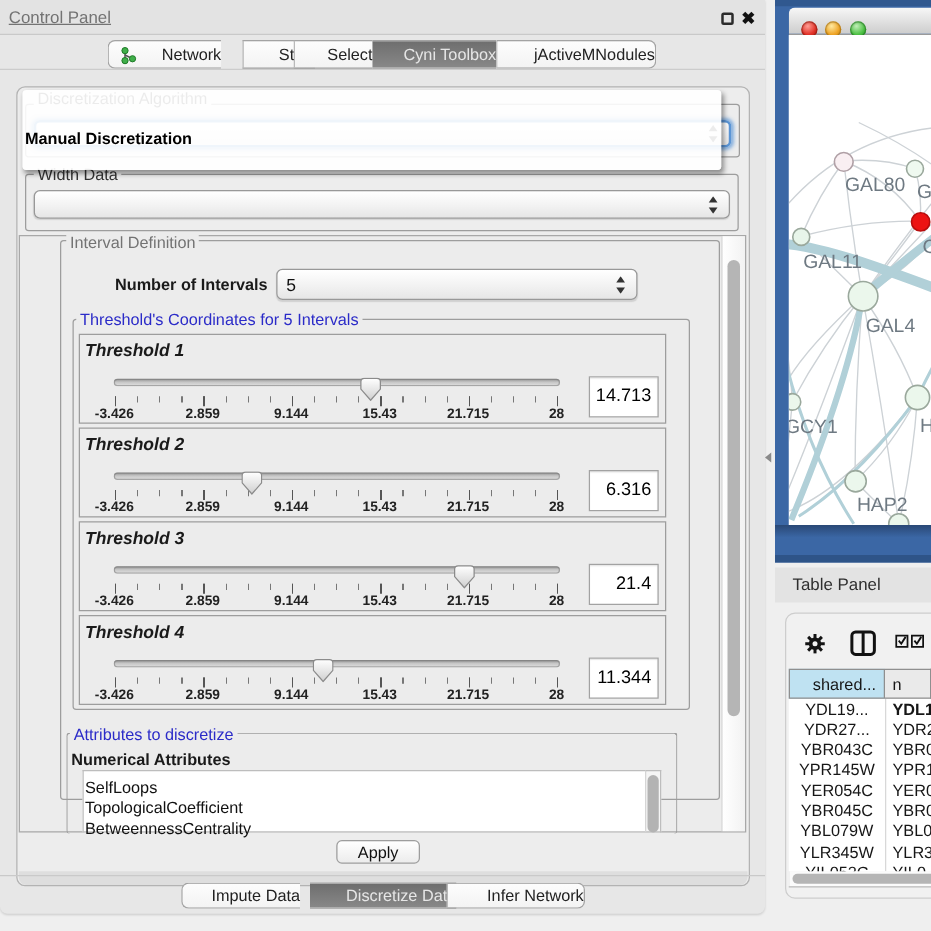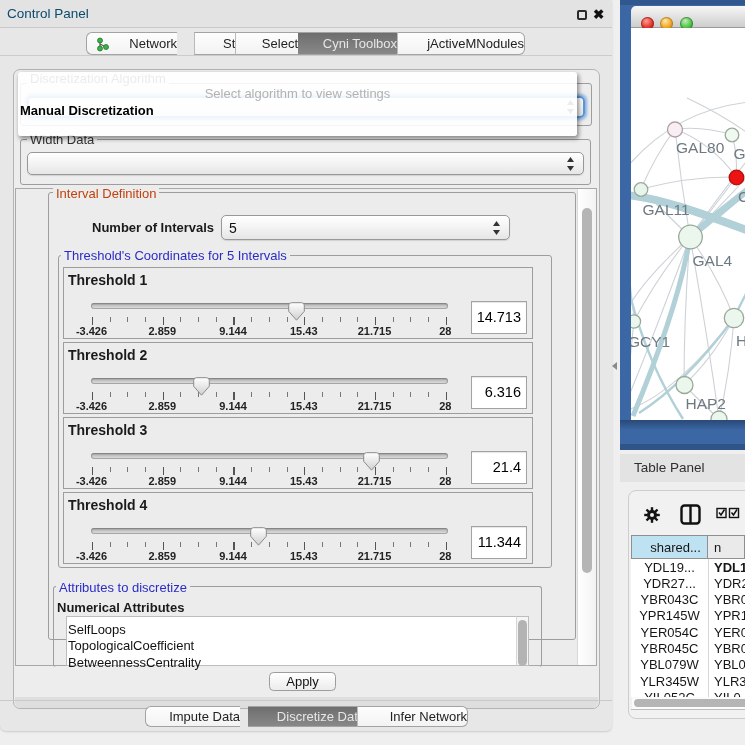--- a/index.html
+++ b/index.html
@@ -2,42 +2,42 @@
 <html><head>
 <meta charset="utf-8">
 <style>
 * { margin:0; padding:0; box-sizing:border-box; }
 html,body { width:745px; height:745px; }
 body { font-family:"Liberation Sans", sans-serif; background:#efefef; position:relative; overflow:hidden; }
 .abs { position:absolute; }
 
 #cp { left:0; top:0; width:612px; height:731px; background:#e7e7e7; border-bottom-left-radius:6px; border-bottom-right-radius:6px; box-shadow:0 1px 2px rgba(0,0,0,0.15); }
 #titlebar { left:0; top:0; width:612px; height:28px; background:#e3e3e3; border-bottom:1px solid #c9c9c9; }
-#titlebar .t { position:absolute; left:7px; top:5.5px; font-size:13.5px; color:#0c4a6e; }
+#titlebar .t { position:absolute; left:7px; top:5.5px; font-size:13.5px; color:#737373;text-decoration:underline; }
 #sqico { left:577px; top:10px; width:10px; height:10px; border:2px solid #2b2b2b; border-radius:2px; }
 #xico { left:593px; top:6px; font-size:13.5px; font-weight:bold; color:#111; }
 
 .tabbar-line { left:0; top:55px; width:612px; height:1px; background:#cccccc; }
 .tabseg { top:32px; height:23px; border-top:1px solid #a3a3a3; border-bottom:1px solid #a3a3a3; background:linear-gradient(#fdfdfd,#f3f3f3); font-size:13px; color:#222; text-align:right; line-height:22px; }
 .tabseg.first { border-left:1px solid #a3a3a3; border-top-left-radius:6px; border-bottom-left-radius:6px; }
 .tabseg.last { border-right:1px solid #a3a3a3; border-top-right-radius:6px; border-bottom-right-radius:6px; }
 .tabseg.sel { background:linear-gradient(#6e6e6e,#888888); color:#e6e6e6; }
 .tabdiv { border-left:1px solid #b9b9b9; }
 
 #panel { left:13px; top:69px; width:587px; height:640px; background:#ededed; border:1px solid #b3b3b3; border-radius:7px; }
 #panelbottom { left:15px; top:697px; width:583px; height:11px; background:#dedede; border-bottom-left-radius:6px; border-bottom-right-radius:6px; }
 .groupbox { border:1px solid #9d9d9d; border-radius:3px; }
 .glabel { font-size:13px; color:#333; background:#ededed; padding:0 3px; }
 
 .combo { background:linear-gradient(#ffffff,#f2f2f2 55%,#e6e6e6); border:1px solid #989898; border-radius:5px; box-shadow:0 1px 1px rgba(0,0,0,0.12); font-size:14px; color:#111; }
 .combo .ctext { position:absolute; left:7px; top:50%; transform:translateY(-50%); }
 .arrows { position:absolute; right:8px; top:50%; transform:translateY(-50%); width:9px; height:14px; }
 
 .throw { left:63px; width:470px; height:72px; border:1px solid #9d9d9d; background:#ececec; }
-.thlab { position:absolute; left:4px; top:4px; font-size:14px; font-weight:bold; color:#1a1a1a; }
+.thlab { position:absolute; left:4px; top:4px; font-size:14px; font-weight:bold; color:#1a1a1a;font-style:italic; }
 .track { position:absolute; left:26.5px; top:35px; width:357px; height:6px; border-radius:3px; background:linear-gradient(#8d8d8d,#c6c6c6 45%,#e2e2e2); box-shadow:inset 0 0 0 1px rgba(120,120,120,0.55); }
 .ticks-min { position:absolute; left:27.5px; top:49px; width:356px; height:4.5px; background:repeating-linear-gradient(90deg,#777 0px,#777 1px,transparent 1px,transparent 17.6875px); }
 .ticks-maj { position:absolute; left:27.5px; top:49px; width:356px; height:8px; background:repeating-linear-gradient(90deg,#555 0px,#555 1px,transparent 1px,transparent 70.75px); }
 .slab { position:absolute; top:57px; width:60px; text-align:center; font-size:11px; font-weight:bold; color:#222; }
 .vfield { position:absolute; left:407px; top:33px; width:56px; height:33px; background:#ffffff; border:1px solid #a2a2a2; box-shadow:inset 0 1px 1px rgba(0,0,0,0.1); font-size:14.5px; color:#000; text-align:right; line-height:31px; padding-right:5px; }
 .thumb { position:absolute; top:33.5px; width:17px; height:19px; }
 
 #attrlist { left:66px; top:616px; width:450px; height:50px; background:#ffffff; border:1px solid #bdbdbd; border-right:none; font-size:12.5px; color:#111; }
 #attrsb { left:516px; top:616px; width:13px; height:50px; background:#f5f5f5; border:1px solid #bdbdbd; border-left:1px solid #d5d5d5; }
 #attrsb .th { position:absolute; left:1px; top:3px; width:9px; height:46px; background:#b3b3b3; border-radius:5px; }
@@ -104,21 +104,21 @@
 <div class="abs combo" style="left:27px;top:152px;width:557px;height:23px;">
   <svg class="arrows" viewBox="0 0 9 14">
       <path d="M4.5 0 L8 5 L1 5 Z" fill="#333"></path>
       <path d="M4.5 14 L8 9 L1 9 Z" fill="#333"></path>
     </svg>
 </div>
 
 <div class="abs" style="left:15px;top:188px;width:582px;height:478px;border:1px solid #a8a8a8;background:#ececec;"></div>
 
 <div class="abs groupbox" style="left:48px;top:192px;width:528px;height:448px;"></div>
-<div class="abs glabel" style="left:53px;top:186px;color:#c2410c;background:#ececec;">Interval Definition</div>
+<div class="abs glabel" style="left:53px;top:186px;color:#737373;background:#ececec;">Interval Definition</div>
 <div class="abs" style="left:92px;top:220px;font-size:13px;font-weight:bold;color:#1a1a1a;">Number of Intervals</div>
 <div class="abs combo" style="left:221px;top:215px;width:289px;height:25px;">
   <span class="ctext">5</span>
   <svg class="arrows" viewBox="0 0 9 14">
       <path d="M4.5 0 L8 5 L1 5 Z" fill="#333"></path>
       <path d="M4.5 14 L8 9 L1 9 Z" fill="#333"></path>
     </svg>
 </div>
 
 <div class="abs groupbox" style="left:58px;top:255px;width:494px;height:313px;"></div>
@@ -228,21 +228,20 @@
 
 <div class="abs" style="left:269px;top:672px;width:67px;height:19px;background:linear-gradient(#ffffff,#ececec);border:1px solid #9d9d9d;border-radius:4.5px;font-size:13px;color:#111;text-align:center;line-height:17px;">Apply</div>
 
 <div class="abs" style="left:0;top:700px;width:612px;height:1px;background:#c9c9c9;"></div>
 
 <div class="abs tabseg btab first" style="left:145px;width:95px;line-height:20px;">Impute Data</div>
 <div class="abs tabseg btab sel" style="left:248px;width:117px;line-height:20px;">Discretize Data</div>
 <div class="abs tabseg btab tabdiv last" style="left:357px;width:111px;line-height:20px;">Infer Network</div>
 
 <div class="abs" id="popup">
-  <div style="position:absolute;left:0;top:14px;width:100%;text-align:center;font-size:13px;color:#b2b2b2;">Select algorithm to view settings</div>
   <div style="position:absolute;left:2px;top:31px;font-size:13px;font-weight:bold;color:#000;">Manual Discretization</div>
 </div>
 
 <div class="abs" id="blue"></div>
 <div class="abs" id="bluetop"></div>
 <div class="abs" id="mactitle">
   <div class="light" style="left:9.5px;background:radial-gradient(circle at 40% 30%,#ff9d94,#e23329 55%,#c0231a);box-shadow:inset 0 0 1px 1px rgba(120,20,10,0.6);"></div>
   <div class="light" style="left:29.3px;background:radial-gradient(circle at 40% 30%,#ffe9a0,#efa527 55%,#cf8c18);box-shadow:inset 0 0 1px 1px rgba(140,95,10,0.6);"></div>
   <div class="light" style="left:49px;background:radial-gradient(circle at 40% 30%,#c0eeb8,#4fc246 55%,#2d9b2d);box-shadow:inset 0 0 1px 1px rgba(25,100,25,0.6);"></div>
 </div>

